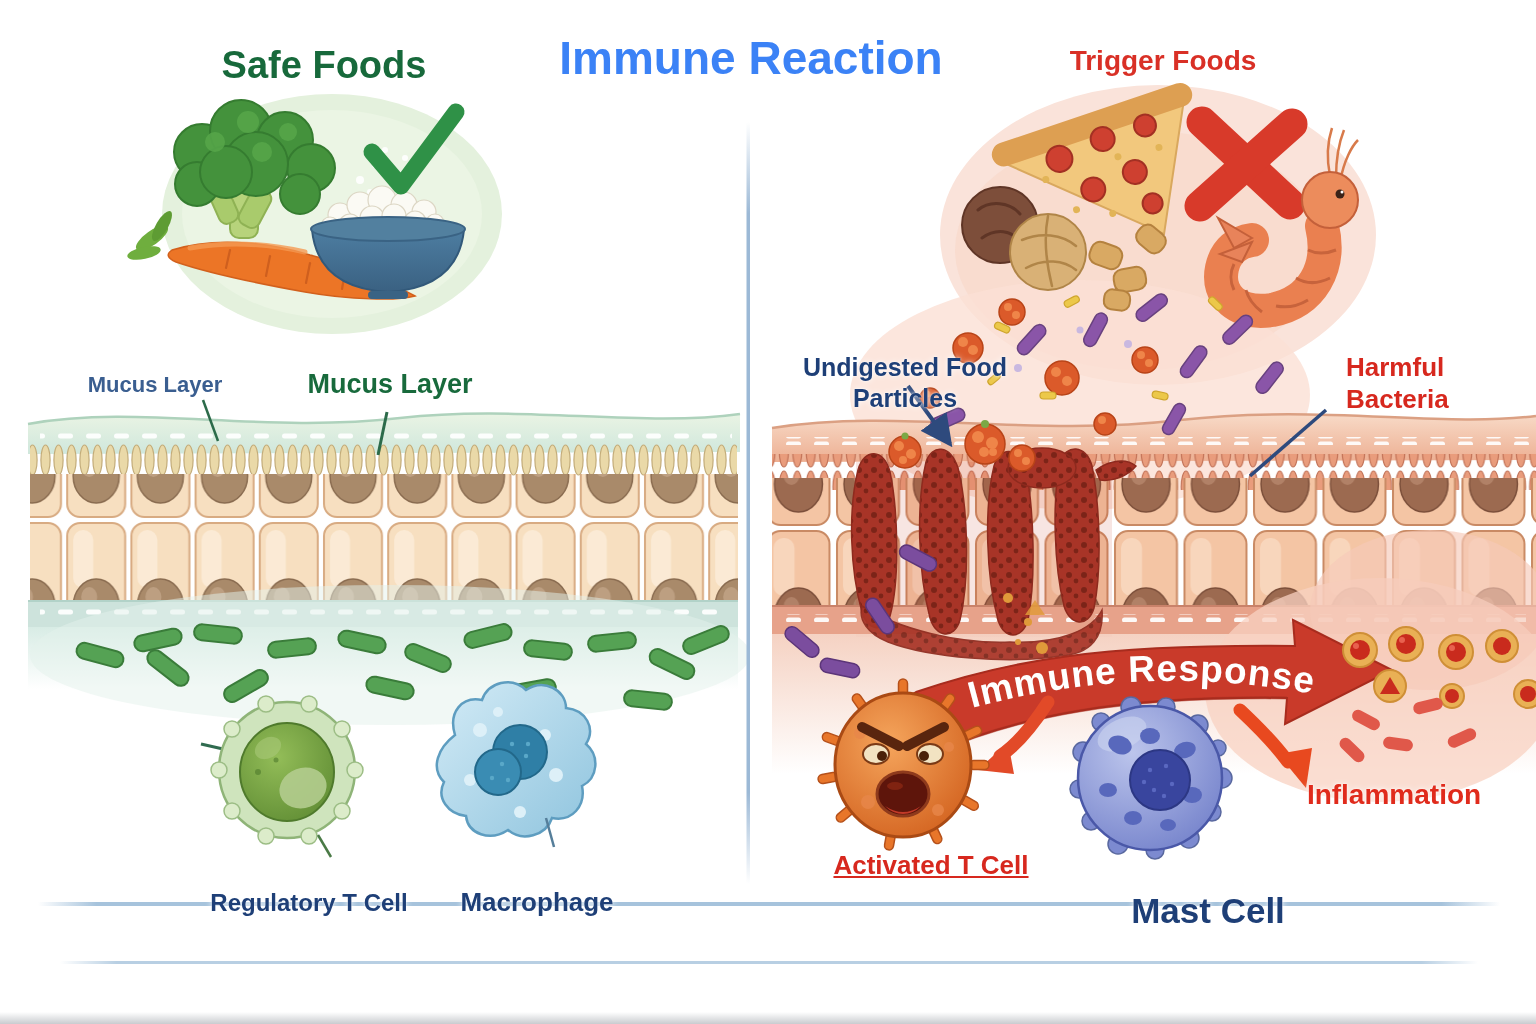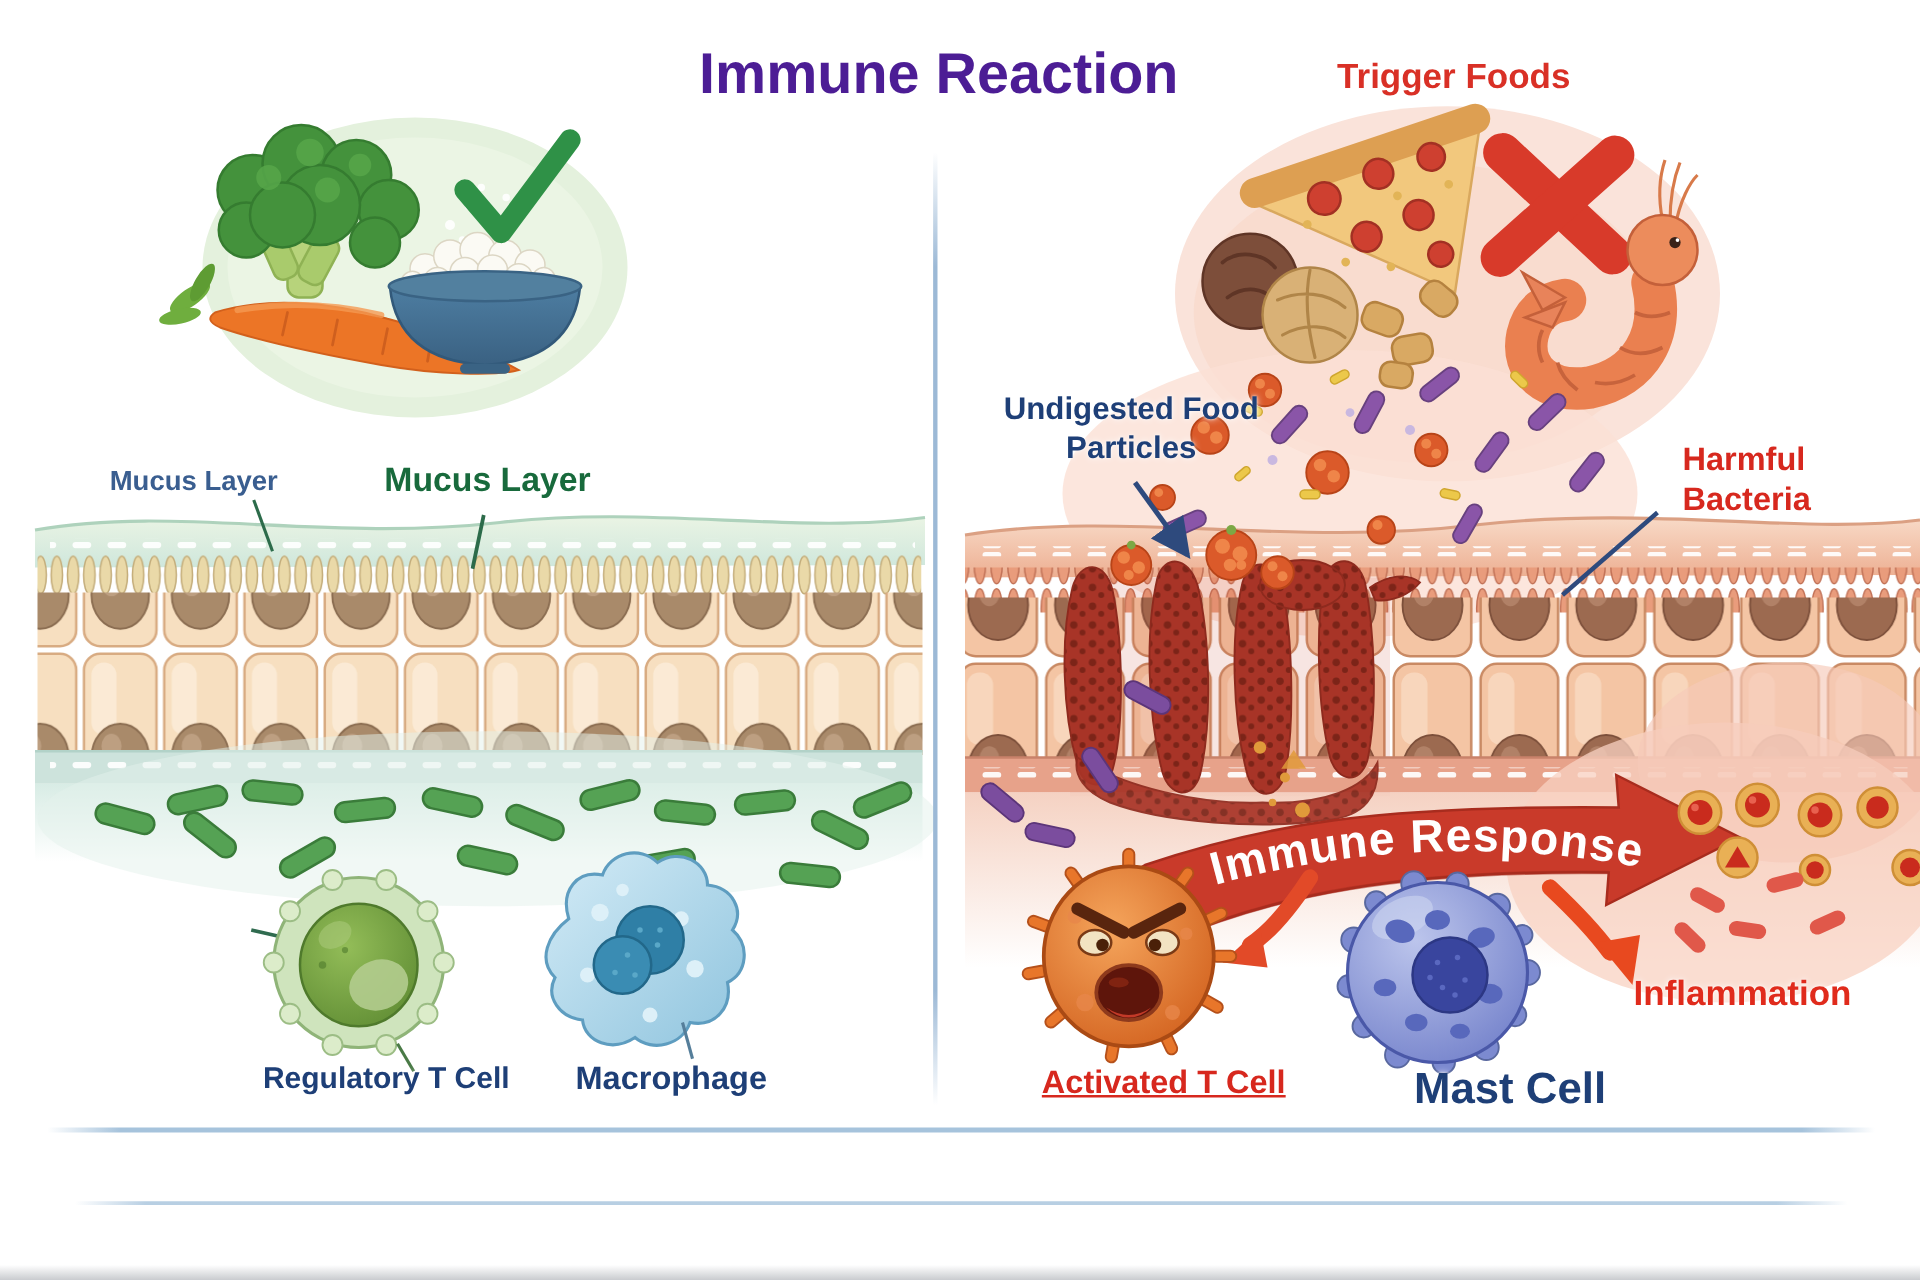--- a/index.html
+++ b/index.html
@@ -2,24 +2,24 @@
 <html><head>
 <meta charset="utf-8">
 <style>
   html,body{margin:0;padding:0;background:#ffffff;font-family:"Liberation Sans",sans-serif;}
   #canvas{position:relative;width:1536px;height:1024px;overflow:hidden;background:#ffffff;}
   #art{position:absolute;left:0;top:0;}
   .lbl{position:absolute;font-weight:bold;white-space:nowrap;line-height:1.22;
        text-shadow:0 0 6px rgba(255,255,255,.9),0 0 2px rgba(255,255,255,.9);}
   .ctr{transform:translateX(-50%);text-align:center;}
   .wrap{white-space:normal;}
-  .navy{color:#1e3f77;}
+  .navy{color:#1e3f77;margin-top:40px;}
   .red{color:#d7281e;}
   .green{color:#17693b;}
-  .title{color:#4c1d95;}
+  .title{color:#3b82f6;}
 </style>
 </head>
 <body>
 
 <div id="canvas">
 
 <svg id="art" width="1536" height="1024" viewBox="0 0 1536 1024">
 <defs>
   <linearGradient id="mucusGrad" x1="0" y1="0" x2="0" y2="1">
     <stop offset="0" stop-color="#eaf4e4"></stop>
@@ -550,20 +550,21 @@
           <circle cx="1164" cy="796" r="2.2"></circle>
   </g>
 </g>
 
 <rect x="746.5" y="122" width="3.5" height="762" fill="url(#vDivGrad)"></rect>
 <rect x="38" y="902" width="1462" height="4" fill="url(#hLineGrad)"></rect>
 <rect x="60" y="961" width="1418" height="3" fill="url(#hLineGrad)" opacity=".8"></rect>
 <rect x="0" y="1012" width="1536" height="12" fill="url(#bottomShadow)"></rect>
 </svg>
 
+<div class="lbl ctr green" style="left:324px;top:42px;font-size:38px;">Safe Foods</div>
 <div class="lbl ctr title" style="left:751px;top:30px;font-size:46px;">Immune Reaction</div>
 <div class="lbl ctr red" style="left:1163px;top:44px;font-size:28px;color:#d93026;">Trigger Foods</div>
 
 <div class="lbl ctr" style="left:155px;top:372px;font-size:22px;font-weight:600;color:#3a5e90;">Mucus Layer</div>
 <div class="lbl ctr" style="left:390px;top:368px;font-size:27px;color:#186a3c;">Mucus Layer</div>
 
 <div class="lbl ctr navy" style="left:309px;top:848px;font-size:24px;">Regulatory T Cell</div>
 <div class="lbl ctr navy" style="left:537px;top:847px;font-size:26px;">Macrophage</div>
 
 <div class="lbl ctr wrap navy" style="left:905px;top:312px;font-size:25px;width:210px;">Undigested Food Particles</div>

